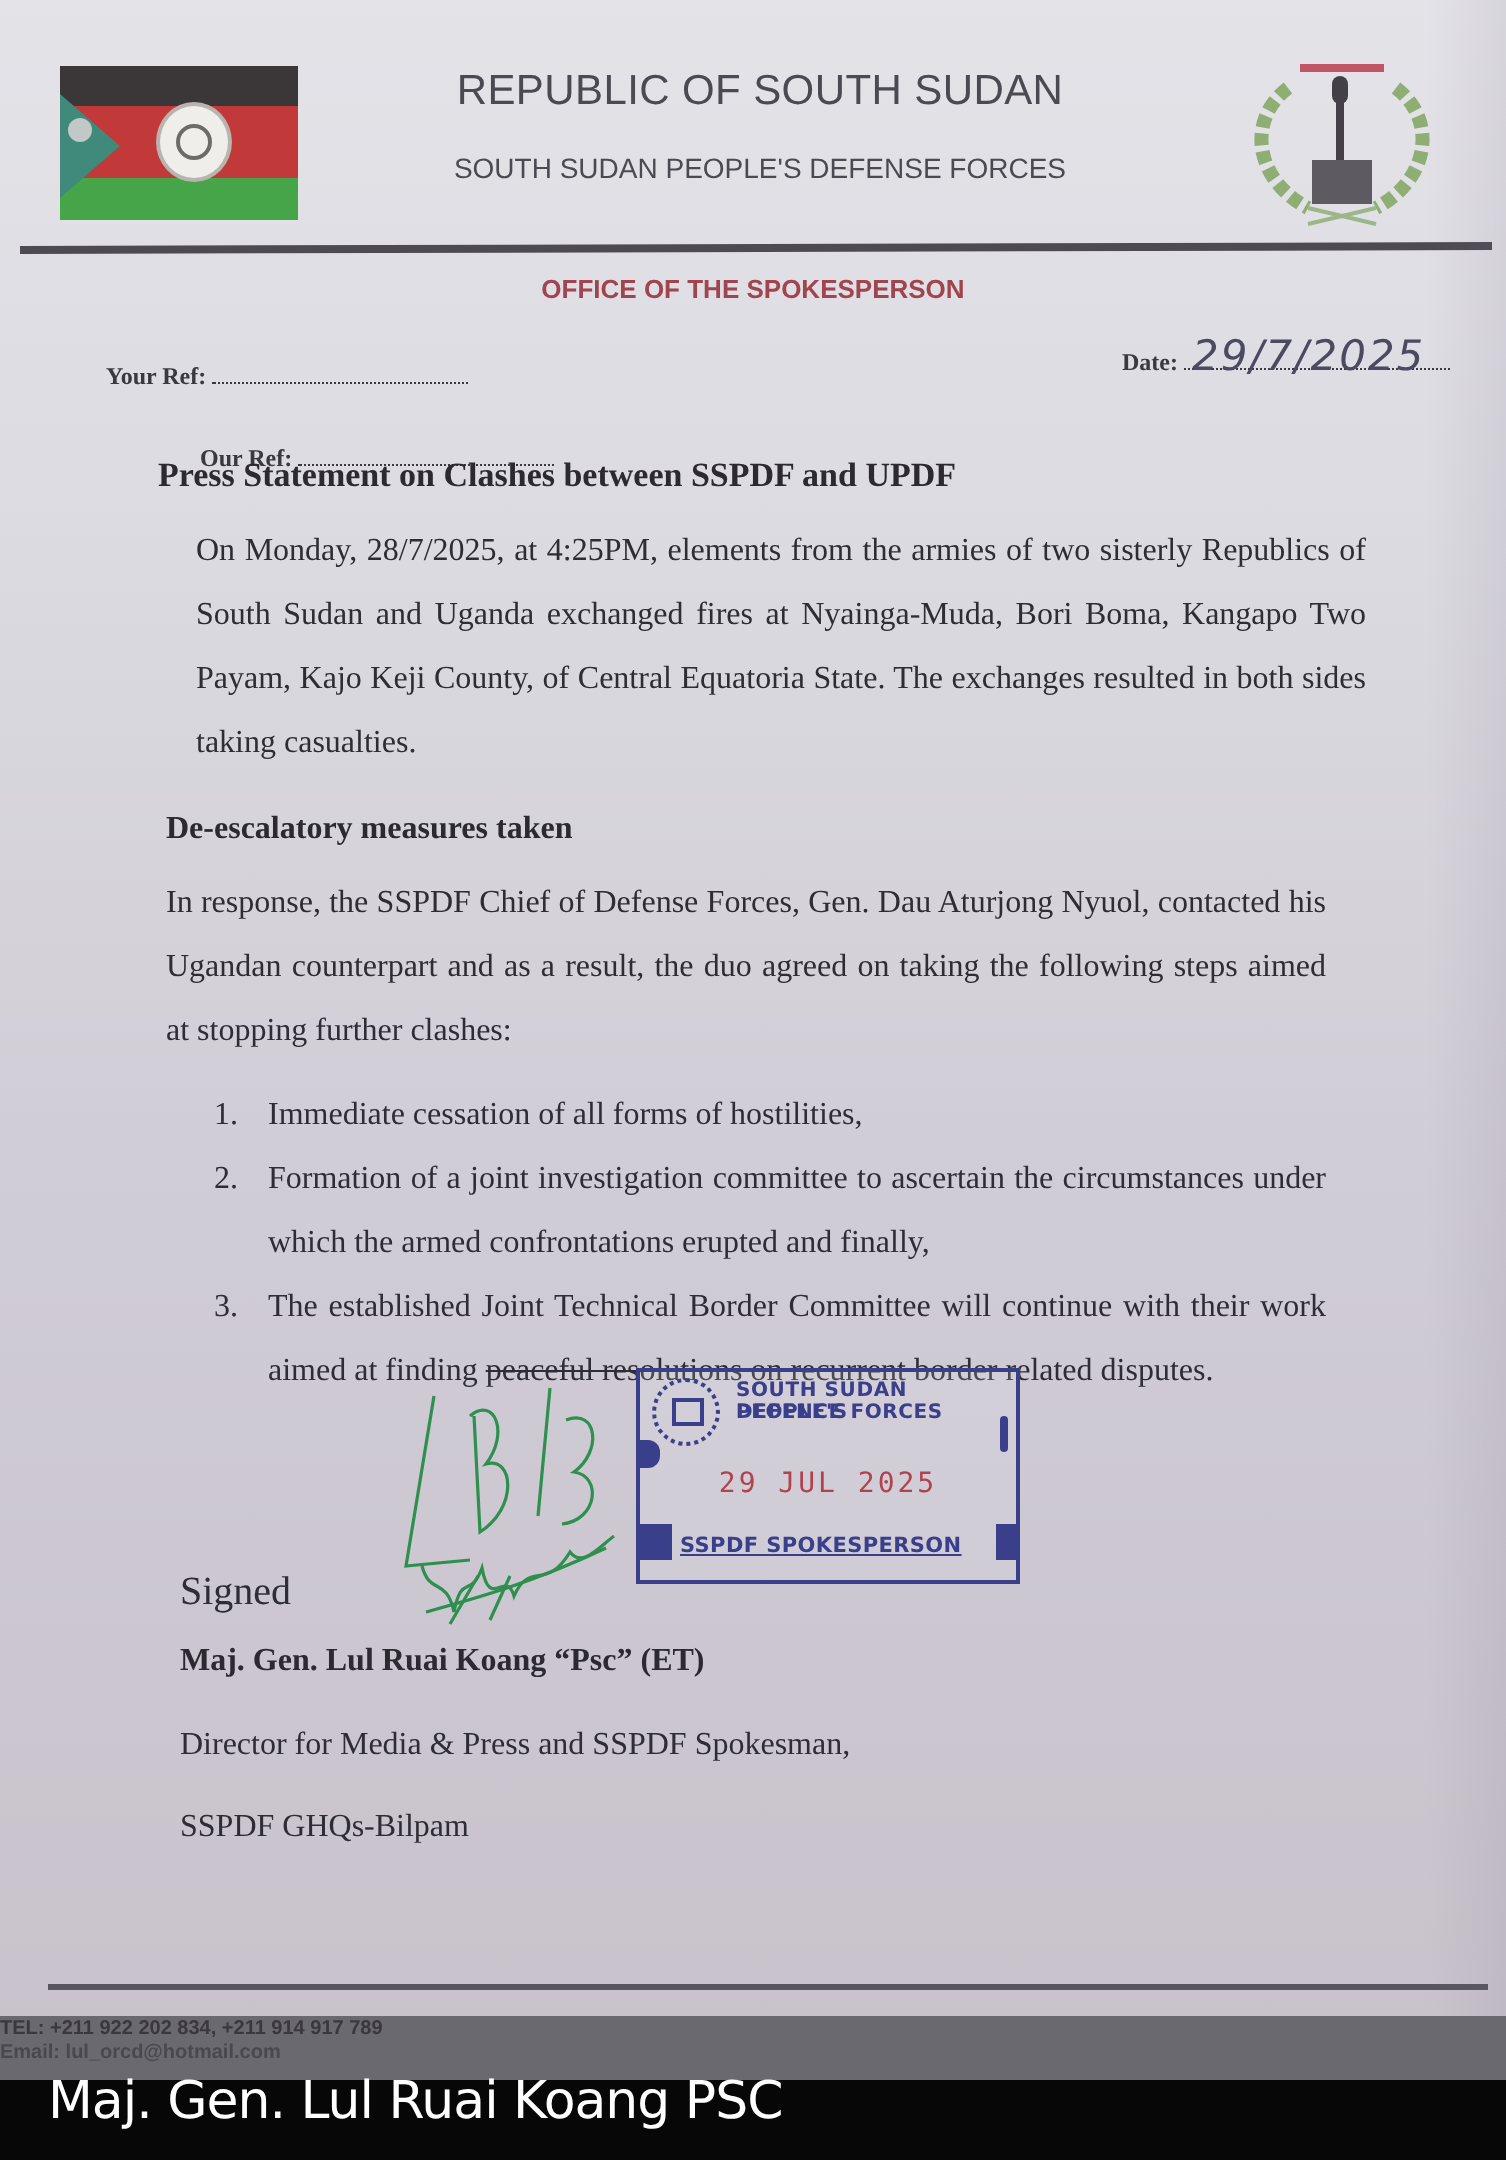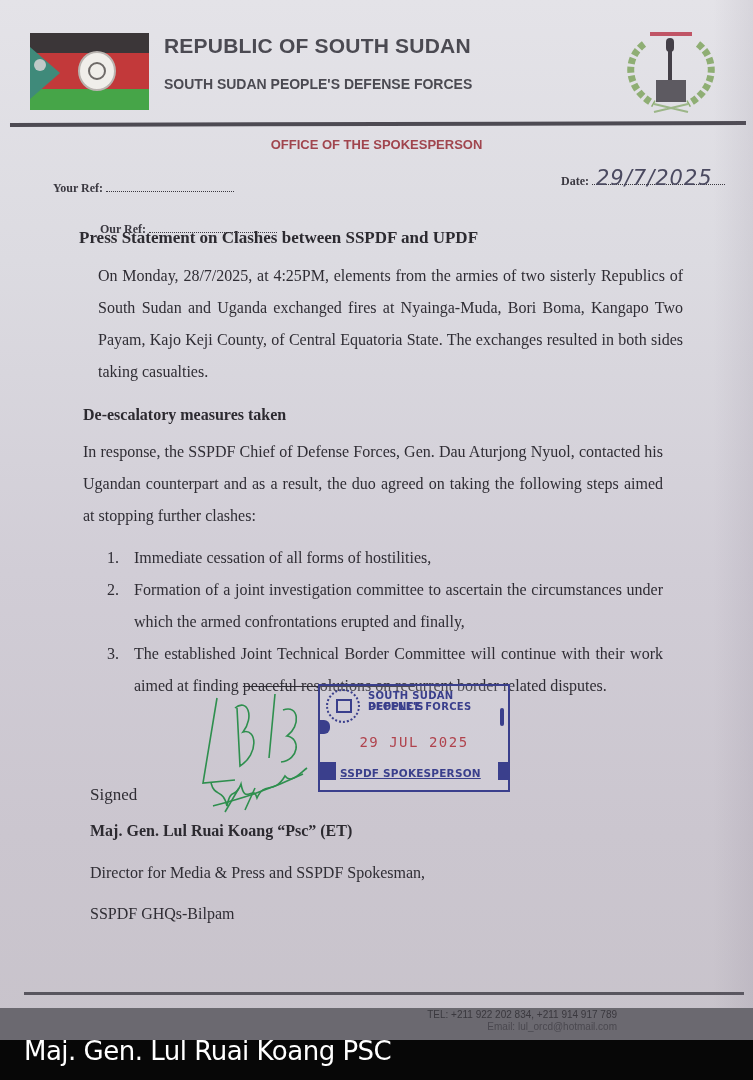--- a/index.html
+++ b/index.html
@@ -32,21 +32,21 @@
     }
     .flag .tri2 { position: absolute; left: 4px; top: 26px; width: 12px; height: 12px; background: #d8d4d6; border-radius: 50%; opacity: .85; }
     .flag .emblem {
       position: absolute; left: 48px; top: 18px; width: 34px; height: 36px; border-radius: 50%;
       background: #f0eeea; border: 2px solid #b9b4b0;
     }
     .flag .emblem::after {
       content: ""; position: absolute; left: 8px; top: 9px; width: 14px; height: 14px;
       border-radius: 50%; border: 2px solid #6e6a68;
     }
-    .hdr { position: absolute; left: 164px; width: 460px; text-align: left; font-family: "Liberation Sans", sans-serif; font-weight: bold; color: #4b4a52; }
+    .hdr { position: absolute; left: 150px; width: 460px; text-align: center; font-family: "Liberation Sans", sans-serif; font-weight: normal; color: #4b4a52; }
     .hdr.t1 { top: 34px; font-size: 21px; letter-spacing: 0.2px; }
     .hdr.t2 { top: 62px; font-size: 14px; margin-top: 14px; }
     .hdr.t3 { top: 82px; font-size: 14px; }
     .logo { position: absolute; left: 616px; top: 24px; width: 110px; height: 90px; }
     .rule-top { position: absolute; left: 10px; top: 122px; width: 736px; height: 4px; background: #4d4a52; transform: rotate(-0.15deg); }
     .office { position: absolute; left: 0; width: 753px; top: 137px; text-align: center; font-family: "Liberation Sans", sans-serif; font-weight: bold; font-size: 13px; color: #a0454e; }
     .refline { position: absolute; font-family: "Liberation Serif", serif; font-weight: bold; font-size: 12px; color: #3a3840; }
     .refline .dots { border-bottom: 1px dotted #3a3840; display: inline-block; }
     .yourref { left: 53px; top: 181px; }
     .yourref .dots { width: 128px; }
@@ -74,27 +74,27 @@
     .stamp .seal { position: absolute; left: 6px; top: 3px; width: 30px; height: 30px; border-radius: 50%; border: 2px dotted #3a3f8c; }
     .stamp .seal::after { content: ""; position: absolute; left: 8px; top: 8px; width: 12px; height: 10px; border: 2px solid #3a3f8c; }
     .stamp .l1 { position: absolute; left: 48px; top: 4px; font-size: 10px; font-weight: bold; letter-spacing: 0.3px; }
     .stamp .l2 { position: absolute; left: 48px; top: 15px; font-size: 10px; font-weight: bold; letter-spacing: 0.3px; }
     .stamp .d { position: absolute; left: 0; width: 100%; top: 48px; text-align: center; font-size: 14px; color: #b0434d; letter-spacing: 1.5px; font-family: "DejaVu Sans Mono", monospace; }
     .stamp .f { position: absolute; left: 20px; top: 81px; font-size: 10.5px; font-weight: bold; letter-spacing: 0.2px; text-decoration: underline; }
     .stamp .ink1 { position: absolute; left: 0; top: 34px; width: 10px; height: 14px; background: #3a3f8c; border-radius: 0 6px 6px 0; }
     .stamp .ink2 { position: absolute; right: 4px; top: 22px; width: 4px; height: 18px; background: #3a3f8c; border-radius: 2px; }
     .stamp .ink3 { position: absolute; left: 0; top: 76px; width: 16px; height: 18px; background: #3a3f8c; }
     .stamp .ink4 { position: absolute; right: 0; top: 76px; width: 10px; height: 18px; background: #3a3f8c; }
-    .signed { position: absolute; left: 90px; top: 785px; font-size: 17px; color: #2f2d34; }
+    .signed { position: absolute; left: 90px; top: 785px; font-size: 20px; color: #2f2d34; }
     .name { position: absolute; left: 90px; top: 822px; font-size: 16px; font-weight: bold; color: #2c2a30; }
     .role { position: absolute; left: 90px; top: 864px; font-size: 16px; color: #2f2d34; }
     .hq { position: absolute; left: 90px; top: 905px; font-size: 16px; color: #2f2d34; }
     .rule-bottom { position: absolute; left: 24px; top: 992px; width: 720px; height: 3px; background: #58555e; }
     .footer-band { position: absolute; left: 0; top: 1008px; width: 753px; height: 32px; background: #6b6970; }
-    .footer { position: absolute; left: 0; width: 617px; text-align: right; font-family: "Liberation Sans", sans-serif; font-weight: normal; color: #3a383e; }
+    .footer { position: absolute; left: 0; width: 617px; text-align: left; font-family: "Liberation Sans", sans-serif; font-weight: bold; color: #3a383e; }
     .footer.tel { top: 1009px; font-size: 10px; }
     .footer.email { top: 1021px; font-size: 10px; color: #4a484f; }
     .caption-band { position: absolute; left: 0; top: 1040px; width: 753px; height: 40px; background: #070707; }
     .caption { position: absolute; left: 24px; top: 1036px; font-family: "DejaVu Sans", sans-serif; font-size: 26px; color: #ffffff; letter-spacing: -0.5px; }
   </style>
 </head>
 <body>
 
 <div class="paper">
 

